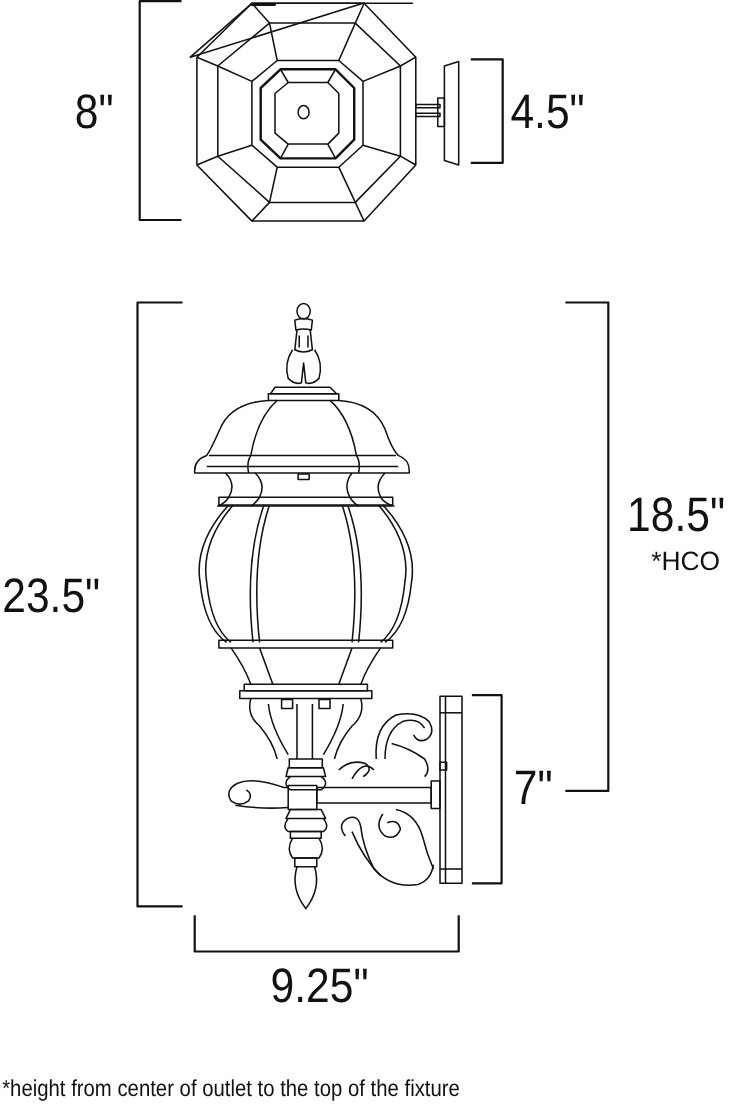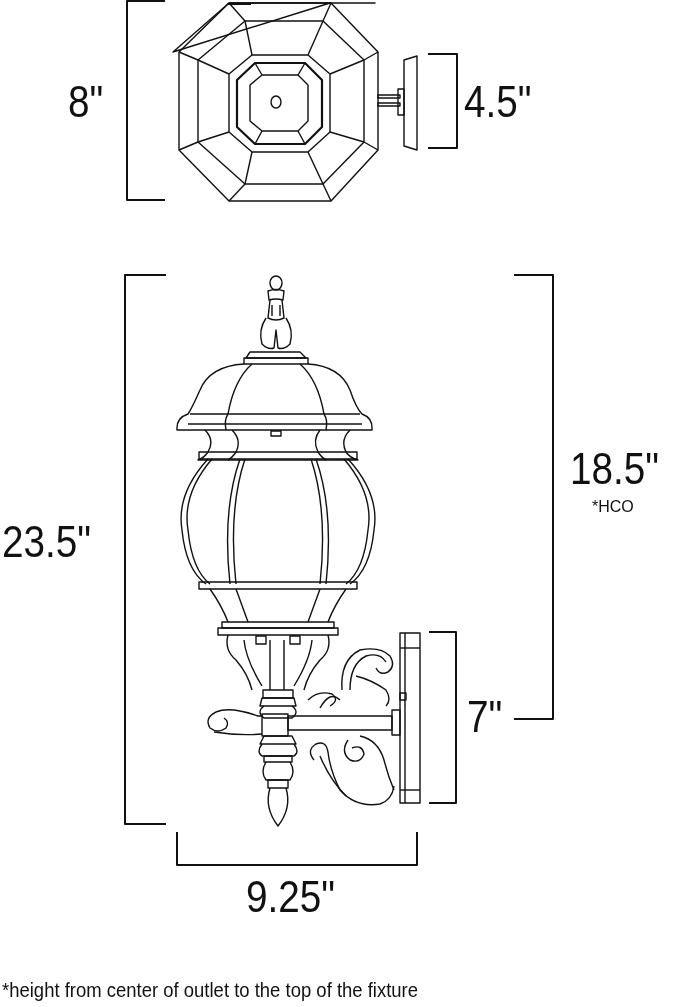--- a/index.html
+++ b/index.html
@@ -1,20 +1,20 @@
 <!DOCTYPE html>
 <html><head>
   <meta charset="utf-8">
   <style>
     html, body { margin: 0; padding: 0; background: #ffffff; }
     body { width: 681px; height: 1007px; position: relative; overflow: hidden; font-family: "Liberation Sans", sans-serif; color: #111; }
     svg.drawing { position: absolute; left: 0; top: 0; }
     .dim { position: absolute; font-family: "Liberation Sans", sans-serif; color: #111; line-height: 1; white-space: nowrap; }
     .dim-big { font-size: 44px; font-weight: normal; transform: scaleX(0.88); transform-origin: left top; }
-    .dim-small { font-size: 16px; }
+    .dim-small { font-size: 24px; }
     .footnote { position: absolute; left: 2px; top: 978px; font-size: 21px; transform: scaleX(0.88); transform-origin: left top; white-space: nowrap; }
   </style>
 </head>
 <body>
 
 <svg class="drawing" width="681" height="1007" viewBox="0 0 681 1007" xmlns="http://www.w3.org/2000/svg">
   <g fill="none" stroke="#111" stroke-width="1.4" stroke-linejoin="round">
 
     <g>
 

